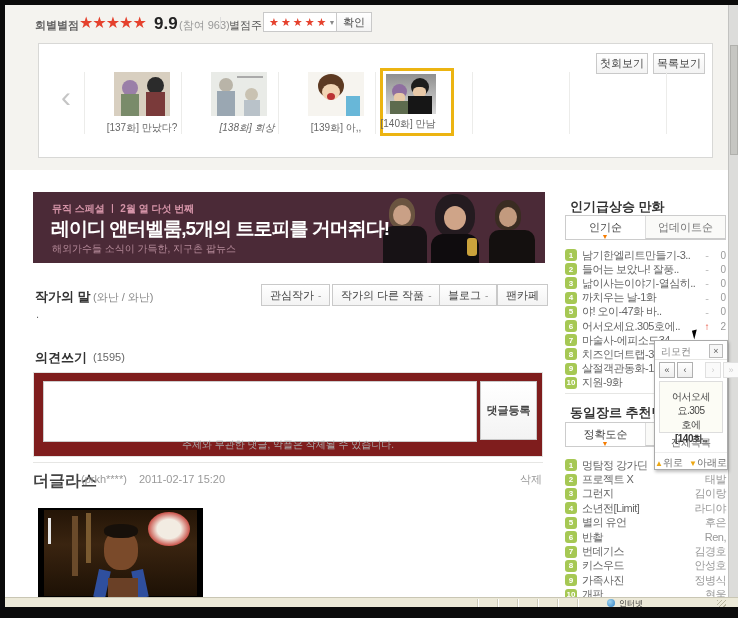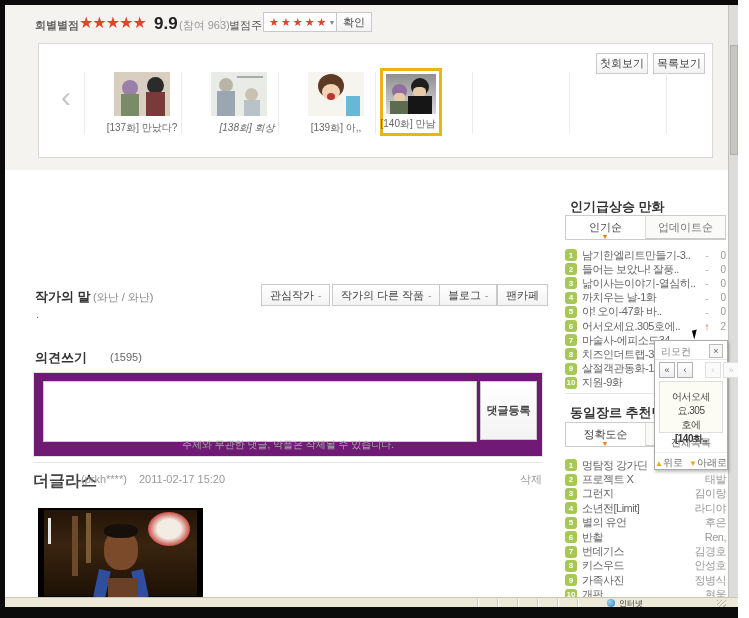--- a/index.html
+++ b/index.html
@@ -17,31 +17,31 @@
   .starbox{border:1px solid #c9c9c9;background:#fff;height:20px;display:flex;align-items:center;padding:0 5px;gap:3px;}
   .smallstar{color:#e5412d;font-size:11px;letter-spacing:-1px;}
   .ddicon{color:#888;font-size:7px;}
   .btn{border:1px solid #c9c9c9;background:linear-gradient(#fff,#f3f3f3);color:#444;font-size:11px;display:inline-flex;align-items:center;justify-content:center;cursor:pointer;}
   
   .carousel{position:absolute;left:33px;top:38px;width:675px;height:115px;background:#fff;border:1px solid #d8d8d6;box-sizing:border-box;}
   .chev{color:#c5c5c5;font-size:30px;line-height:26px;}
   .cellline{position:absolute;top:28px;width:1px;height:62px;background:#ececea;}
   .thumb{position:absolute;width:56px;height:44px;overflow:hidden;background:#ddd;}
   .eplabel{position:absolute;font-size:10px;color:#666;width:96px;text-align:center;white-space:nowrap;}
-  .goldbox{position:absolute;border:3px solid #ecb411;background:#fff;}
+  .goldbox{position:absolute;border:3px solid #ecb411;background:#fff;padding-left:12px;}
   
   .banner{position:absolute;left:28px;top:187px;width:512px;height:71px;background:#4b2a37;overflow:hidden;cursor:pointer;}
   .ban-eyebrow{position:absolute;left:19px;top:10px;font-size:10px;font-weight:bold;color:#d493a7;}
   .ban-title{position:absolute;left:18px;top:24px;font-size:19px;font-weight:bold;color:#fff;letter-spacing:-1px;}
   .ban-sub{position:absolute;left:19px;top:50px;font-size:10px;color:#b58a99;}
   .sectitle{font-size:13px;font-weight:bold;color:#333;}
   .minibtn{height:20px;padding:0 8px;font-size:11px;gap:4px;}
   .dash{color:#999;font-size:10px;}
   
-  .cbox{position:absolute;left:28px;top:367px;width:510px;height:85px;border:1px solid #e2e2e0;box-sizing:border-box;background:#701a75;}
+  .cbox{position:absolute;left:28px;top:367px;width:510px;height:85px;border:1px solid #e2e2e0;box-sizing:border-box;background:#7f1d1d;}
   .ta{position:absolute;left:9px;top:8px;width:428px;height:55px;border:1px solid #ccc;resize:none;font-size:12px;font-family:"Liberation Sans",sans-serif;}
   .submit{position:absolute;left:446px;top:8px;width:55px;height:57px;font-weight:bold;}
   .notice{position:absolute;left:0;bottom:4px;width:100%;text-align:center;font-size:10px;color:#aaa;}
   .cmt-name{font-size:16px;font-weight:bold;color:#444;}
   .link{color:#999;font-size:11px;cursor:pointer;}
   
   .tabbar{position:absolute;width:161px;height:25px;border:1px solid #ccc;box-sizing:border-box;display:flex;background:#fff;}
   .tab{flex:1;display:flex;align-items:center;justify-content:center;font-size:11px;color:#444;position:relative;cursor:pointer;}
   .tab.inactive{background:#fafaf8;border-left:1px solid #ddd;border-bottom:1px solid #ccc;color:#777;}
   .tabmark{position:absolute;bottom:-1px;left:50%;margin-left:-4px;font-size:7px;color:#f57c00;line-height:6px;}
@@ -149,20 +149,37 @@
         <div class="abs" style="left:8px;top:19px;width:11px;height:9px;border-radius:40%;background:#e8c9a8;"></div>
         <div class="abs" style="left:4px;top:27px;width:19px;height:13px;background:#5d6b4e;"></div>
         <div class="abs" style="left:25px;top:4px;width:18px;height:18px;border-radius:50%;background:#1d1d1d;"></div>
         <div class="abs" style="left:27px;top:13px;width:13px;height:10px;border-radius:40%;background:#e8c9a8;"></div>
         <div class="abs" style="left:22px;top:22px;width:24px;height:18px;background:#161616;"></div>
       </div>
       <span class="eplabel" style="left:-23px;top:46px;">[140화] 만남</span>
     </div>
   </div>
 
+  <div class="banner">
+    <div class="abs" style="left:350px;top:0;width:162px;height:71px;">
+      <div class="abs" style="left:6px;top:6px;width:26px;height:30px;border-radius:50% 50% 40% 40%;background:#6a5440;"></div>
+      <div class="abs" style="left:10px;top:13px;width:18px;height:20px;border-radius:50%;background:#c9a086;"></div>
+      <div class="abs" style="left:0px;top:34px;width:44px;height:37px;border-radius:10px 10px 0 0;background:#171215;"></div>
+      <div class="abs" style="left:52px;top:2px;width:40px;height:44px;border-radius:45%;background:#241b20;"></div>
+      <div class="abs" style="left:61px;top:14px;width:22px;height:24px;border-radius:50%;background:#cfa488;"></div>
+      <div class="abs" style="left:48px;top:42px;width:48px;height:29px;border-radius:12px 12px 0 0;background:#0f0c0e;"></div>
+      <div class="abs" style="left:84px;top:46px;width:10px;height:18px;border-radius:3px;background:#caa23c;"></div>
+      <div class="abs" style="left:112px;top:8px;width:26px;height:30px;border-radius:50% 50% 40% 40%;background:#3a2c22;"></div>
+      <div class="abs" style="left:116px;top:15px;width:18px;height:20px;border-radius:50%;background:#c29a7e;"></div>
+      <div class="abs" style="left:106px;top:38px;width:46px;height:33px;border-radius:10px 10px 0 0;background:#14100f;"></div>
+    </div>
+    <span class="ban-eyebrow">뮤직 스페셜 ㅣ 2월 열 다섯 번째</span>
+    <span class="ban-title">레이디 앤터벨룸,5개의 트로피를 거머쥐다!</span>
+    <span class="ban-sub">해외가수들 소식이 가득한, 지구촌 팝뉴스</span>
+  </div>
 
   <span class="abs sectitle" style="left:30px;top:283px;">작가의 말</span>
   <span class="abs muted" style="left:88px;top:285px;color:#888;">(와난 / 와난)</span>
   <span class="abs btn minibtn" style="left:256px;top:279px;">
         <span>관심작가</span>
         <span class="dash">-</span>
       </span>
   <span class="abs btn minibtn" style="left:327px;top:279px;">
         <span>작가의 다른 작품</span>
         <span class="dash">-</span>
@@ -170,21 +187,21 @@
   <span class="abs btn minibtn" style="left:434px;top:279px;">
         <span>블로그</span>
         <span class="dash">-</span>
       </span>
   <span class="abs btn minibtn" style="left:492px;top:279px;">
         <span>팬카페</span>
       </span>
   <span class="abs" style="left:31px;top:303px;font-size:11px;color:#666;">.</span>
 
   <span class="abs sectitle" style="left:30px;top:344px;">의견쓰기</span>
-  <span class="abs" style="left:88px;top:346px;font-size:11px;color:#666;margin-left:17px;">(1595)</span>
+  <span class="abs" style="left:88px;top:346px;font-size:11px;color:#666;">(1595)</span>
   <div class="cbox">
     <textarea class="ta" style=""></textarea>
     <span class="btn submit">댓글등록</span>
     <span class="notice">주제와 무관한 댓글, 악플은 삭제될 수 있습니다.</span>
   </div>
 
   <div class="abs hline" style="left:28px;top:457px;width:510px;"></div>
   <span class="abs cmt-name" style="left:28px;top:466px;">더글라스</span>
   <span class="abs muted" style="left:76px;top:468px;">(prkh****)</span>
   <span class="abs muted" style="left:134px;top:468px;">2011-02-17 15:20</span>

